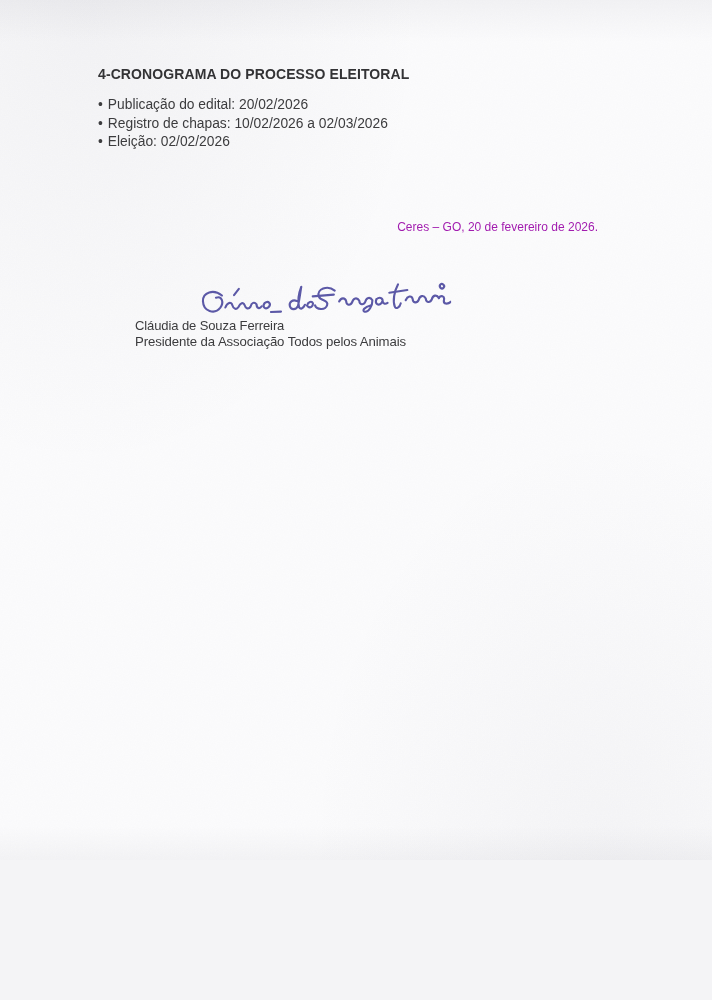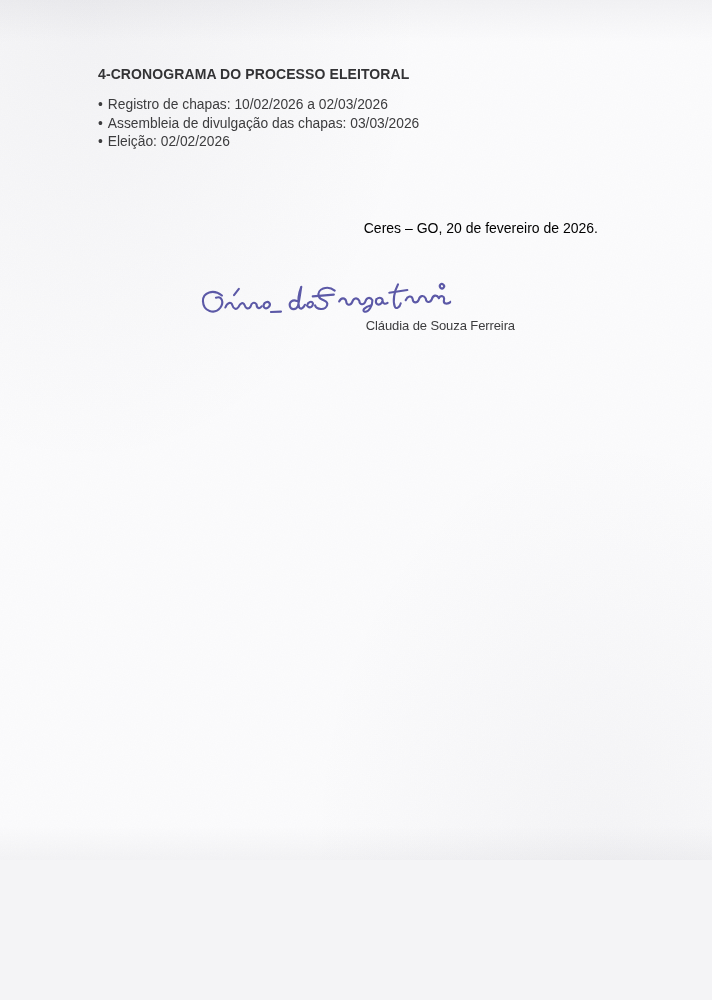--- a/index.html
+++ b/index.html
@@ -61,31 +61,31 @@
     line-height: 18.6px;
     color: #3c3c3e;
     z-index: 4;
   }
   .schedule li { white-space: nowrap; }
   .schedule .bullet { margin-right: 5px; }
   .dateline {
     position: absolute;
     top: 220px;
     right: 114px;
-    font-size: 14px;
-    color: #000000;
+    font-size: 12px;
+    color: #a21caf;
     white-space: nowrap;
     z-index: 4;
   }
   .sig-block {
     position: absolute;
     left: 135px;
     top: 282px;
     width: 380px;
-    text-align: right;
+    text-align: left;
     z-index: 4;
   }
   .sig-svg {
     display: block;
     margin: 0 auto -2px auto;
     transform: rotate(-2deg);
   }
   .typed-name {
     font-size: 13px;
     line-height: 16px;
@@ -115,22 +115,22 @@
     <filter id="paperNoise">
       <feTurbulence type="fractalNoise" baseFrequency="0.85" numOctaves="2" stitchTiles="stitch"></feTurbulence>
       <feColorMatrix type="matrix" values="0 0 0 0 0.45  0 0 0 0 0.45  0 0 0 0 0.50  0 0 0 0.05 0"></feColorMatrix>
     </filter>
     <rect width="100%" height="100%" filter="url(#paperNoise)"></rect>
   </svg>
 
   <h1 class="heading">4-CRONOGRAMA DO PROCESSO ELEITORAL</h1>
 
   <ul class="schedule">
+    <li><span class="bullet">•</span><span>Publicação do edital: 20/02/2026</span></li>
     <li><span class="bullet">•</span><span>Registro de chapas: 10/02/2026 a 02/03/2026</span></li>
-    <li><span class="bullet">•</span><span>Assembleia de divulgação das chapas: 03/03/2026</span></li>
     <li><span class="bullet">•</span><span>Eleição: 02/02/2026</span></li>
   </ul>
 
   <div class="dateline">Ceres – GO, 20 de fevereiro de 2026.</div>
 
   <div class="sig-block">
     <svg class="sig-svg" width="252" height="38" viewBox="0 0 250 36" fill="none" stroke="#4f4ca0" stroke-width="2.1" stroke-linecap="round" stroke-linejoin="round" opacity="0.92">
 
       <path d="M 23 9 C 15 2, 4 5, 4 14 C 4 24, 15 28, 21 21 C 25 16, 23 9, 17 11"></path>
       <path d="M 26 21 C 28 16, 32 15, 33 19 C 34 23, 37 24, 39 21 C 41 17, 44 16, 45 19 C 46 23, 49 24, 51 21 C 52 17, 55 16, 57 19 C 57 23, 60 24, 62 21"></path>
@@ -147,15 +147,16 @@
       <path d="M 176 18 C 180 15, 184 18, 181 22 C 178 25, 174 23, 176 18 M 182 19 C 182 22, 184 24, 187 22"></path>
 
       <path d="M 198 4 C 194 11, 192 20, 194 26 C 195 29, 199 27, 200 23"></path>
       <path d="M 189 12 L 207 10"></path>
       <path d="M 205 20 C 207 16, 211 15, 212 19 C 212 23, 216 24, 218 20 C 219 16, 223 15, 225 19 C 225 23, 229 24, 231 20 C 232 16, 236 15, 238 19"></path>
       <path d="M 240 9 C 238 6, 241 4, 243 6 C 245 8, 242 11, 240 9"></path>
       <path d="M 238 19 C 240 16, 244 17, 243 21 C 242 25, 246 26, 250 23"></path>
     </svg>
     <span class="vh">Cláudia de Souza Ferreira</span>
     <div class="typed-name">Cláudia de Souza Ferreira</div>
+    <div class="typed-title">Presidente da Associação Todos pelos Animais</div>
   </div>
 
 </div>
 
 </body></html>

